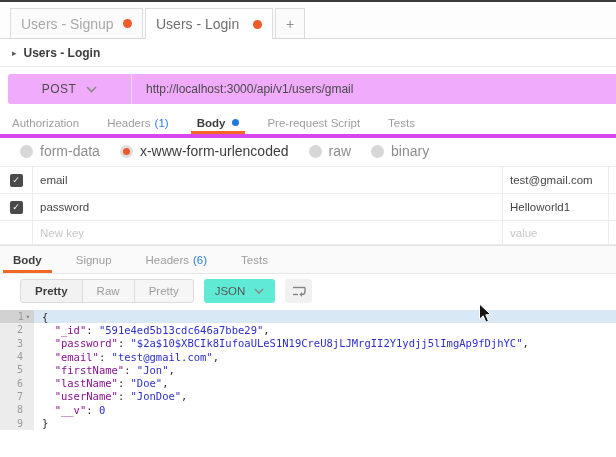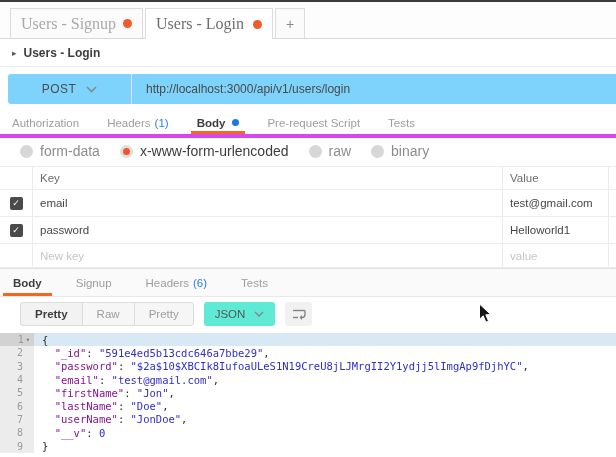--- a/index.html
+++ b/index.html
@@ -11,34 +11,34 @@
   }
   .topline { height: 2px; background: #3b3b3b; }
 
   
   .tabbar { height: 37px; display: flex; align-items: flex-end; padding-left: 10px;
             border-bottom: 1px solid #d8d8d8; background: #fdfdfd; }
   .tab { width: 133px; height: 30px; border: 1px solid #dcdcdc; border-bottom: none;
          display: flex; align-items: center; justify-content: space-between;
          padding: 0 10px; background: #fbfbfb; margin-right: 2px; cursor: pointer; }
   .tab.active { width: 128px; background: #fff; height: 31px; margin-bottom: -1px; z-index: 2; }
-  .tab-label { font-size: 16px; color: #a9a9a9; white-space: nowrap; overflow: hidden; font-family: Liberation Serif, serif; }
+  .tab-label { font-size: 14px; color: #a9a9a9; white-space: nowrap; overflow: hidden; }
   .tab.active .tab-label { color: #6e6e6e; }
   .orange-dot { width: 9px; height: 9px; border-radius: 50%; background: #f05b2b; flex: none; }
   .tab.plus { width: 30px; justify-content: center; color: #8a8a8a; font-size: 14px; padding: 0; }
 
   
   .req-header { height: 28px; display: flex; align-items: center; padding-left: 12px;
                 border-bottom: 1px solid #ebebeb; }
   .caret { color: #5a5a5a; font-size: 9px; margin-right: 7px; cursor: pointer; }
   .req-title { font-weight: bold; font-size: 12px; color: #3d3d3d; }
 
   
   .url-row { height: 44px; display: flex; align-items: center; padding-left: 8px; }
-  .url-bar { flex: 1; height: 30px; background: #7dd3fc; border-radius: 3px 0 0 3px;
+  .url-bar { flex: 1; height: 30px; background: #f0abfc; border-radius: 3px 0 0 3px;
              display: flex; align-items: center; }
   .method { width: 124px; height: 100%; display: flex; align-items: center; justify-content: center;
             gap: 10px; border-right: 1px solid #e2e2e2; cursor: pointer; }
   .method-label { font-size: 12px; color: #4c4c4c; letter-spacing: .4px; }
   .url-text { padding-left: 14px; font-size: 12px; color: #4a4a4a; white-space: nowrap; }
 
   
   .req-tabs { height: 27px; display: flex; align-items: stretch; padding-left: 6px;
               border-bottom: 4px solid #d946ef; }
   .req-tab { display: flex; align-items: center; padding: 0 6px; margin-right: 16px;
@@ -137,21 +137,21 @@
 </div>
 
 <div class="url-row">
   <div class="url-bar">
     <div class="method">
       <span class="method-label">POST</span>
       <svg width="11" height="7" viewBox="0 0 11 7">
           <polyline points="1,1 5.5,5.5 10,1" fill="none" stroke="#8a8a8a" stroke-width="1.6"></polyline>
         </svg>
     </div>
-    <div class="url-text">http://localhost:3000/api/v1/users/login</div>
+    <div class="url-text">http://localhost:3000/api/v1/users/gmail</div>
   </div>
 </div>
 
 <div class="req-tabs">
     <div class="req-tab">
       <span>Authorization</span>
     </div>
     <div class="req-tab">
       <span>Headers</span>
       <span class="count">(1)</span>
@@ -183,26 +183,20 @@
       <span class="radio"></span>
       <span class="radio-label">raw</span>
     </div>
     <div class="radio-item">
       <span class="radio"></span>
       <span class="radio-label">binary</span>
     </div>
   </div>
 
 <div class="kv-table">
-  <div class="kv-row header">
-    <div class="kv-cell check-cell"></div>
-    <div class="kv-cell">Key</div>
-    <div class="kv-cell">Value</div>
-    <div class="kv-cell"></div>
-  </div>
   <div id="kv-rows">
       <div class="kv-row data">
         <div class="kv-cell check-cell">
           <span class="checkbox">✓</span>
         </div>
         <div class="kv-cell">email</div>
         <div class="kv-cell">test@gmail.com</div>
         <div class="kv-cell"></div>
       </div>
       <div class="kv-row data">

